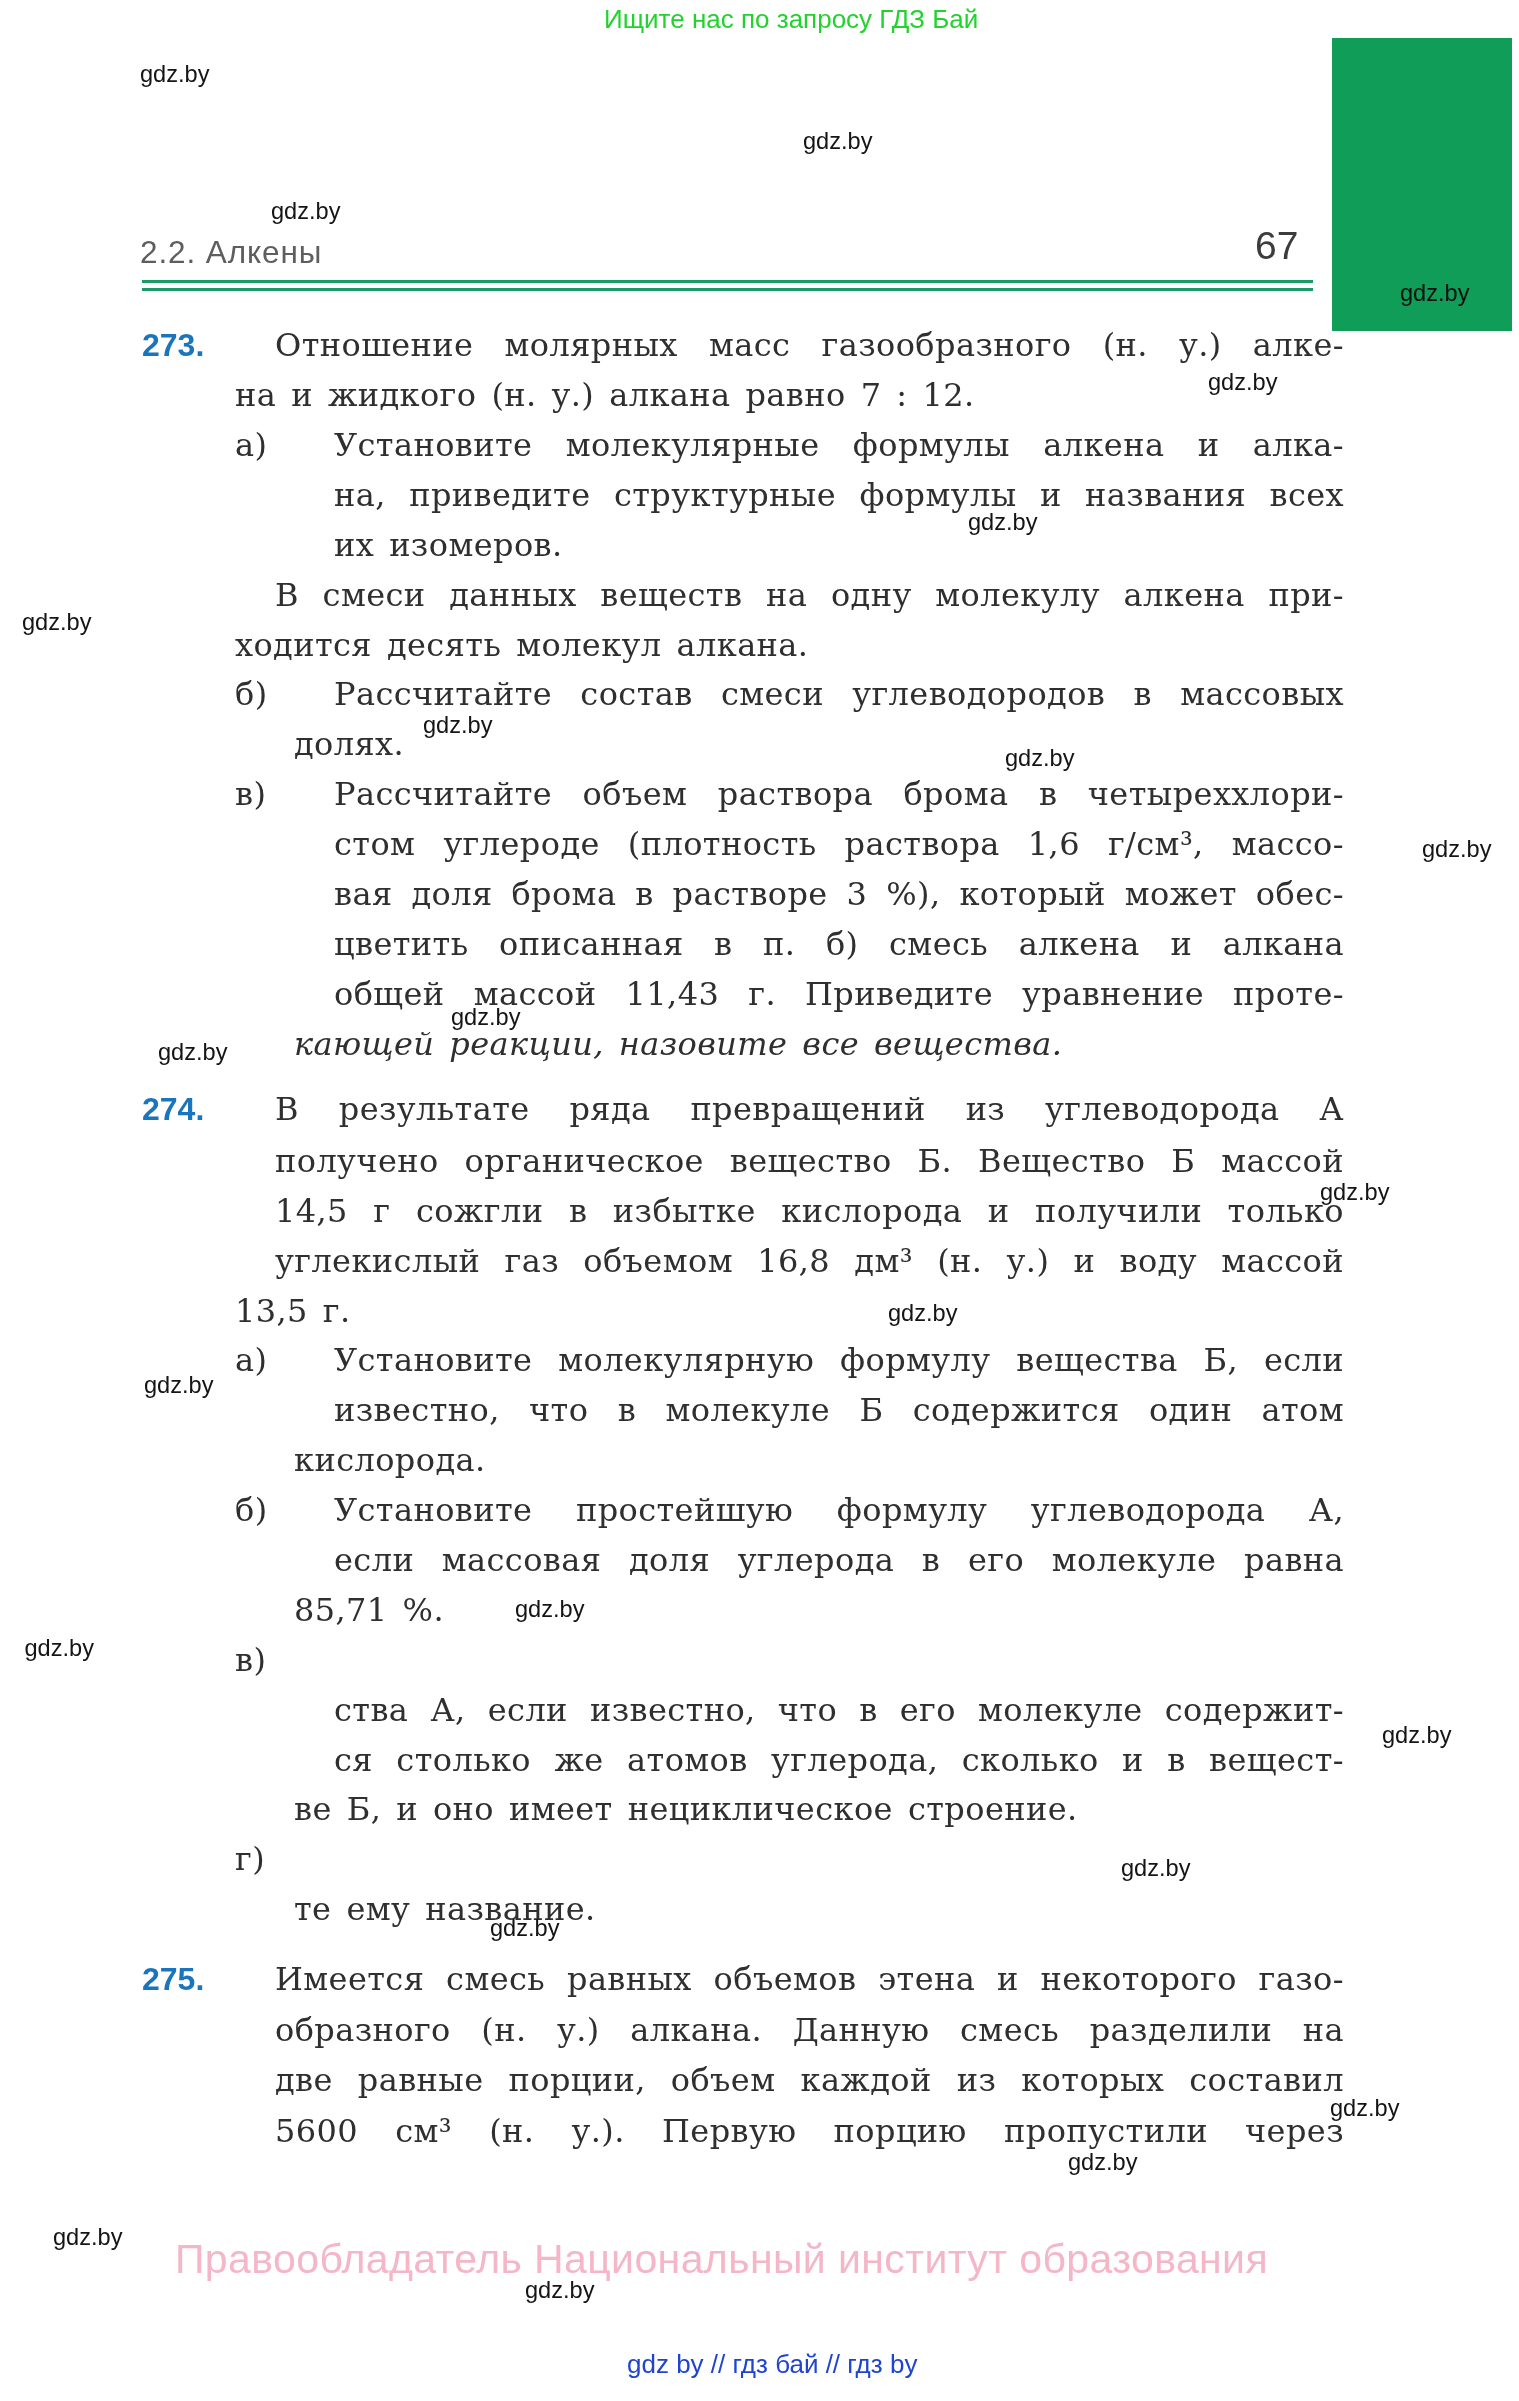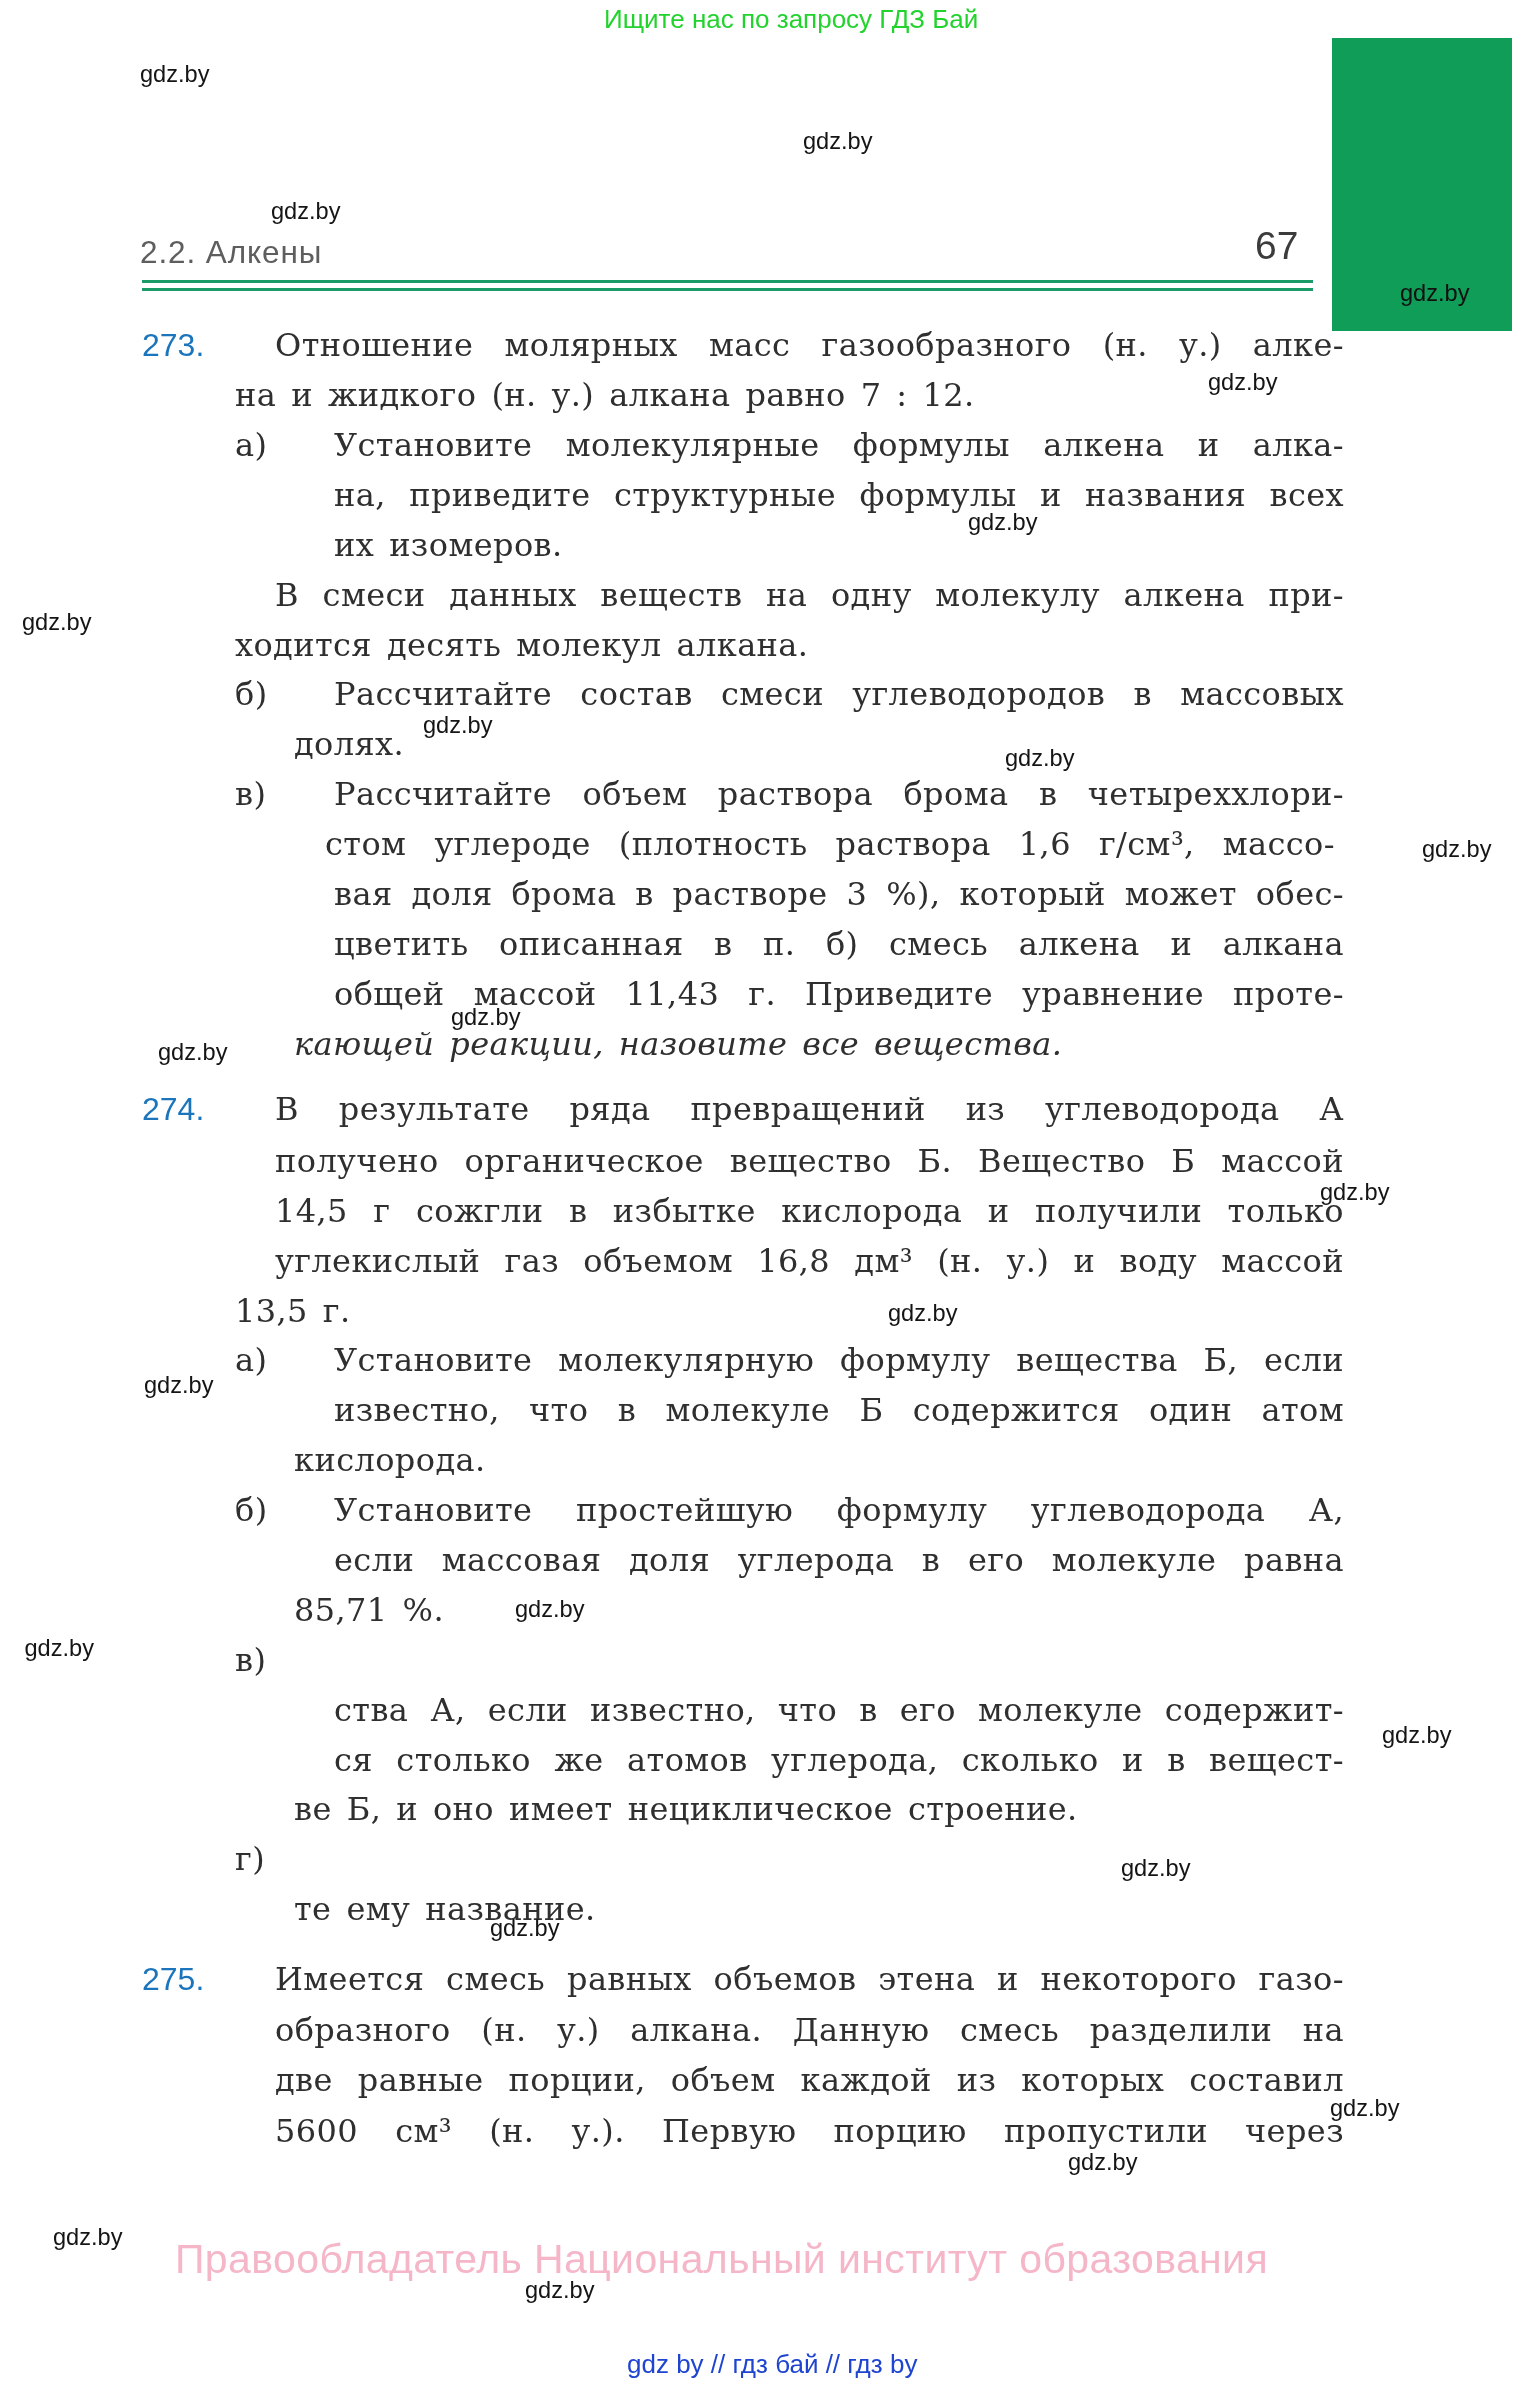--- a/index.html
+++ b/index.html
@@ -10,21 +10,21 @@
       font-size:23.6px;line-height:23.6px;white-space:nowrap;z-index:6;}
   #top-banner{position:absolute;left:604px;top:5.3px;font-size:26px;line-height:28px;
       white-space:nowrap;z-index:4;}
   #green-box{position:absolute;z-index:2;}
   #section-title{position:absolute;left:140px;top:236px;font-size:31.5px;line-height:33px;
       letter-spacing:0.9px;white-space:nowrap;z-index:3;}
   #page-number{position:absolute;left:1255px;top:226px;font-size:39px;line-height:39px;z-index:3;}
   .rule{position:absolute;left:142px;width:1171px;height:2.6px;z-index:3;}
   .line{position:absolute;left:0;width:1519px;height:51px;z-index:3;}
   .marker{position:absolute;font-size:32px;line-height:50px;white-space:nowrap;}
-  .marker.num{font-family:"Liberation Sans",sans-serif;font-weight:normal;text-align:right;}
+  .marker.num{font-family:"Liberation Sans",sans-serif;font-weight:bold;text-align:right;}
   .marker.let{font-family:"DejaVu Serif","Liberation Serif",serif;letter-spacing:0.4px;}
   .ltext{position:absolute;font-family:"DejaVu Serif","Liberation Serif",serif;
       font-size:32px;line-height:50px;letter-spacing:0.4px;word-spacing:4.4px;display:block;}
   .ltext.just{text-align:justify;text-align-last:justify;margin-left:40px;}
   .ltext.left{white-space:nowrap;}
   .star{font-family:"DejaVu Serif","Liberation Serif",serif;}
   #footer-copyright{position:absolute;left:175px;top:2237px;font-size:41px;line-height:44px;
       white-space:nowrap;letter-spacing:0.4px;z-index:3;}
   #footer-links{position:absolute;left:627px;top:2349px;font-size:26px;line-height:30px;
       white-space:nowrap;z-index:3;}
@@ -75,21 +75,21 @@
         <span class="ltext just" style="left: 294px; width: 1010px; color: rgb(47, 47, 47);">Рассчитайте состав смеси углеводородов в массовых</span>
       </div>
       <div class="line" style="top: 719px;">
         <span class="ltext left" style="left: 294px; width: 1010px; color: rgb(47, 47, 47);">долях.</span>
       </div>
       <div class="line" style="top: 769px;">
         <span class="marker let" style="left: 235px; color: rgb(47, 47, 47);">в)</span>
         <span class="ltext just" style="left: 294px; width: 1010px; color: rgb(47, 47, 47);">Рассчитайте объем раствора брома в четыреххлори-</span>
       </div>
       <div class="line" style="top: 819px;">
-        <span class="ltext just" style="left: 285px; width: 1010px; color: rgb(47, 47, 47);">стом углероде (плотность раствора 1,6 г/см³, массо-</span>
+        <span class="ltext just" style="left: 294px; width: 1010px; color: rgb(47, 47, 47);">стом углероде (плотность раствора 1,6 г/см³, массо-</span>
       </div>
       <div class="line" style="top: 869px;">
         <span class="ltext just" style="left: 294px; width: 1010px; color: rgb(47, 47, 47);">вая доля брома в растворе 3 %), который может обес-</span>
       </div>
       <div class="line" style="top: 919px;">
         <span class="ltext just" style="left: 294px; width: 1010px; color: rgb(47, 47, 47);">цветить описанная в п. б) смесь алкена и алкана</span>
       </div>
       <div class="line" style="top: 969px;">
         <span class="ltext just" style="left: 294px; width: 1010px; color: rgb(47, 47, 47);">общей массой 11,43 г. Приведите уравнение проте-</span>
       </div>

